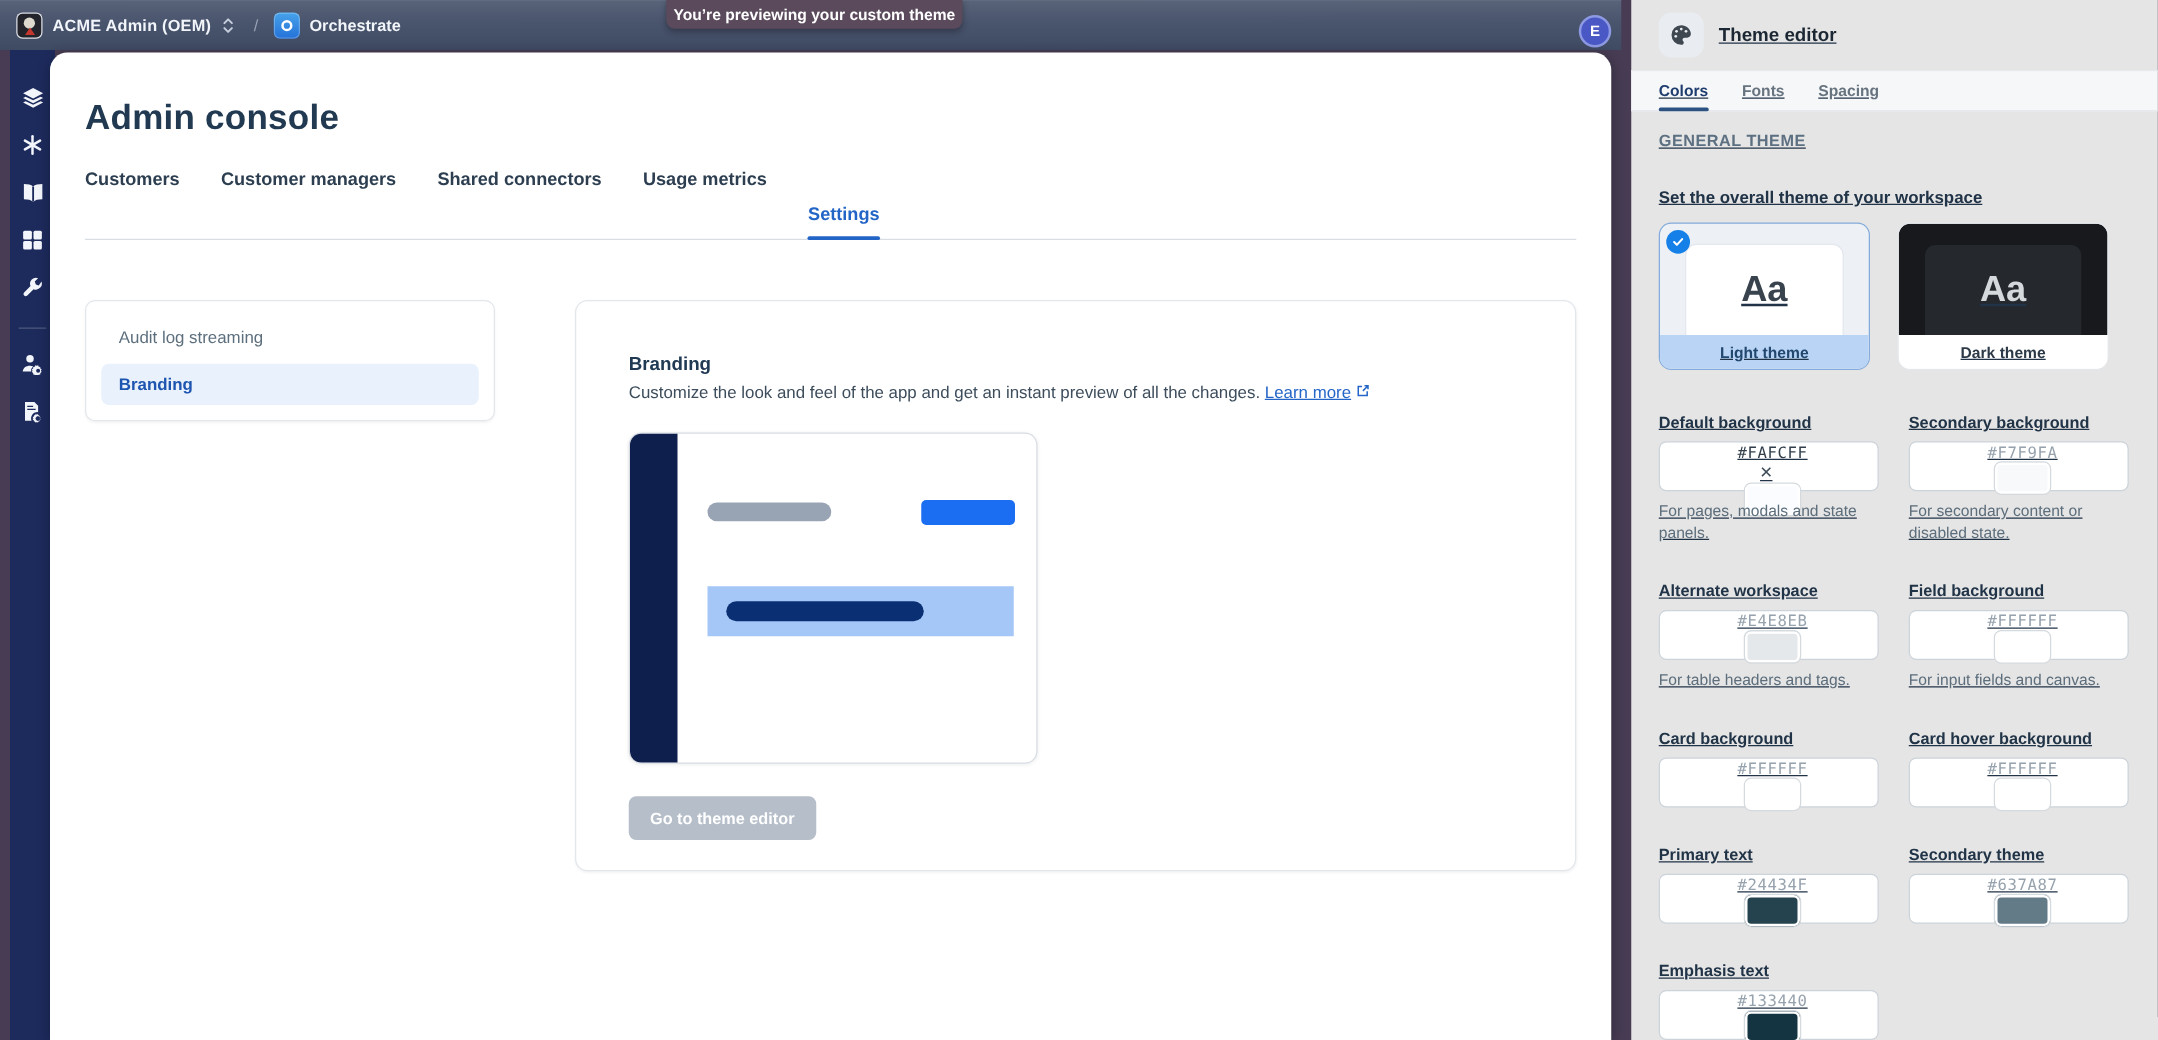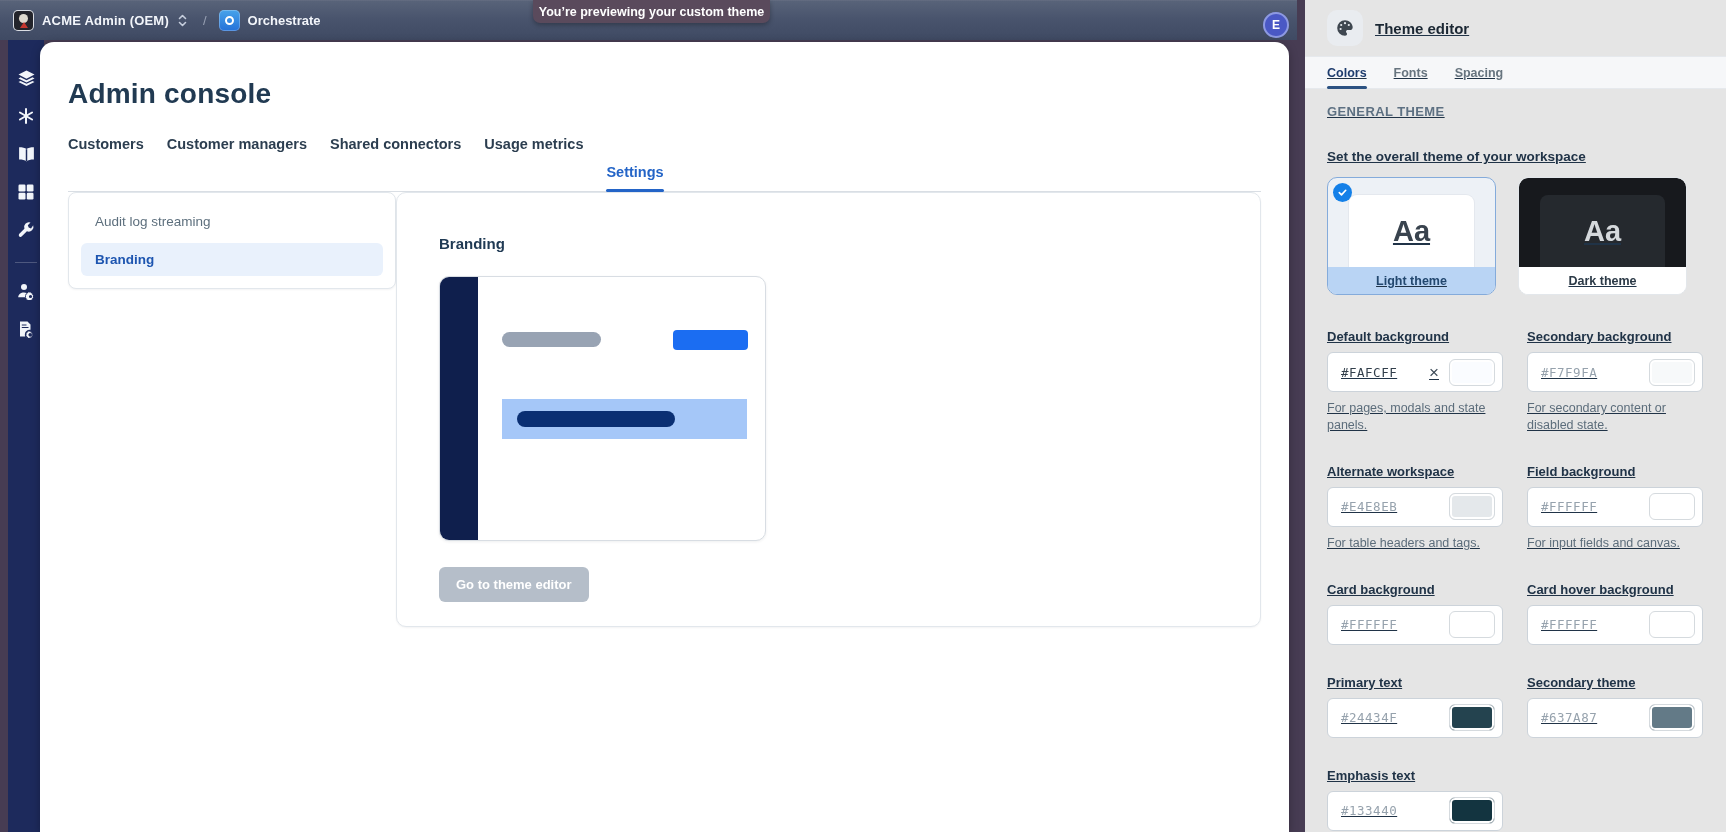--- a/index.html
+++ b/index.html
@@ -56,25 +56,25 @@
   .rail-btn svg{display:block;}
   .rail-div{width:22px; height:1px; background:rgba(255,255,255,.22); margin:8px 0 14px;}
   
   .main-card{
     position:absolute; left:40px; top:42px; width:1249px; height:790px;
     background:#fff; border-radius:14px 14px 0 0;
     box-shadow:0 2px 10px rgba(0,0,0,.28);
     padding:36px 28px 0 28px;
   }
   .page-title{font-size:28px; font-weight:700; color:#213a52; letter-spacing:.2px;}
-  .tabs{display:flex; gap:23px; margin-top:26px; border-bottom:1px solid #d9dee4;}
+  .tabs{display:flex; gap:33px; margin-top:26px; border-bottom:1px solid #d9dee4;}
   .tab{font-size:14.5px; font-weight:700; color:#2c3e50; padding-bottom:11px; position:relative; cursor:default;}
   .tab.active{color:#2364c7;margin-top:28px;}
   .tab.active::after{content:""; position:absolute; left:0; right:0; bottom:-1px; height:3px; background:#2364c7; border-radius:2px;}
-  .cards-row{display:flex; align-items:flex-start;}
+  .cards-row{display:flex; gap:64px; margin-top:48px; align-items:flex-start;}
   .panel-card{border:1px solid #e2e7ec; border-radius:8px; background:#fff; box-shadow:0 1px 2px rgba(16,24,40,.05);}
   .nav-card{width:328px; padding:12px;}
   .nav-item{font-size:13.5px; color:#5d6f7d; padding:9px 14px; border-radius:6px;}
   .nav-item.active{margin-top:5px; background:#e9f1fc; color:#1d55b0; font-weight:700;}
   .detail-card{flex:1; border-radius:10px; padding:42px 48px 24px 42px;}
   .detail-heading{font-size:15px; font-weight:700; color:#203a54;}
   .detail-desc{margin-top:6px; font-size:13.5px; color:#3d4d5c;}
   .learn-link{color:#2465c8; text-decoration:underline; cursor:pointer;}
   .ext-ico{display:inline-block; vertical-align:-1px; margin-left:3px;}
   
@@ -112,21 +112,21 @@
     box-shadow:0 0 0 1px rgba(16,24,40,.04);}
   .tcard.dark .dark-top{flex:1; background:#17191d; border-radius:9px 9px 0 0; display:flex;}
   .tcard.dark .tcard-inner{background:#25292e; color:#d5d9dc; box-shadow:none; flex:1;}
   .tcard-footer{height:27px; display:flex; align-items:center; justify-content:center; font-size:12.5px; font-weight:700;}
   .tcard.light .tcard-footer{background:#b9d4f4; color:#23486f;}
   .tcard.dark .tcard-footer{background:#fff; color:#2c3a47;}
   
   .fields{margin-top:34px; display:grid; grid-template-columns:176px 176px; column-gap:24px; row-gap:30px;}
   .field-label{font-size:13px; font-weight:700; color:#203347; margin-bottom:8px;}
   .field-box{height:40px; border:1px solid #ccd3da; border-radius:6px; background:#fff;
-    display:flex; align-items:center; padding:0 7px 0 13px;}
+    display:flex; align-items:center; padding:0 7px 0 13px;flex-direction:column;}
   .hex{font-family:"DejaVu Sans Mono", monospace; font-size:12.5px; letter-spacing:.5px; color:#96a2ad; flex:1;}
   .hex.filled{color:#323f4b;}
   .clear-x{font-size:17px; color:#3e4b58; margin-right:10px; line-height:1; cursor:pointer;}
   .swatch{width:46px; height:27px; border-radius:6px; border:1px solid #d5dade; box-shadow:inset 0 0 0 2px #fff; flex:none;}
   .helper{margin-top:8px; font-size:12.5px; color:#5c6d7b; line-height:1.35; width:172px;}
 </style>
 </head>
 <body>
 
 <div class="topbar">
@@ -218,20 +218,27 @@
   </div>
 
   <div class="cards-row">
     <div class="panel-card nav-card">
       <div class="nav-item">Audit log streaming</div>
       <div class="nav-item active">Branding</div>
     </div>
 
     <div class="panel-card detail-card">
       <div class="detail-heading">Branding</div>
+      <div class="detail-desc">
+        <span>Customize the look and feel of the app and get an instant preview of all the changes.</span>
+        <span class="learn-link">Learn more</span><span class="ext-ico"><svg width="13" height="13" viewBox="0 0 14 14">
+              <path d="M6 3.5H2.8v7.7h7.7V7.5" stroke="#2465c8" stroke-width="1.3" fill="none"></path>
+              <path d="M8.2 2.8h3v3M11 3L6.8 7.2" stroke="#2465c8" stroke-width="1.3" fill="none"></path>
+            </svg></span>
+      </div>
 
       <div class="mockup">
         <div class="mock-side"></div>
         <div class="mock-pill"></div>
         <div class="mock-btn"></div>
         <div class="mock-banner">
           <div class="mock-banner-pill"></div>
         </div>
       </div>
 

